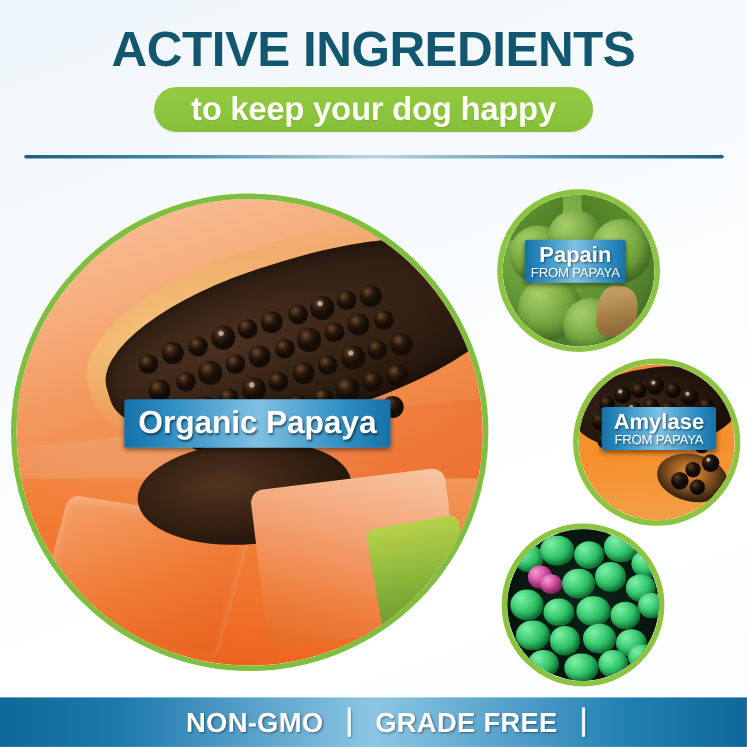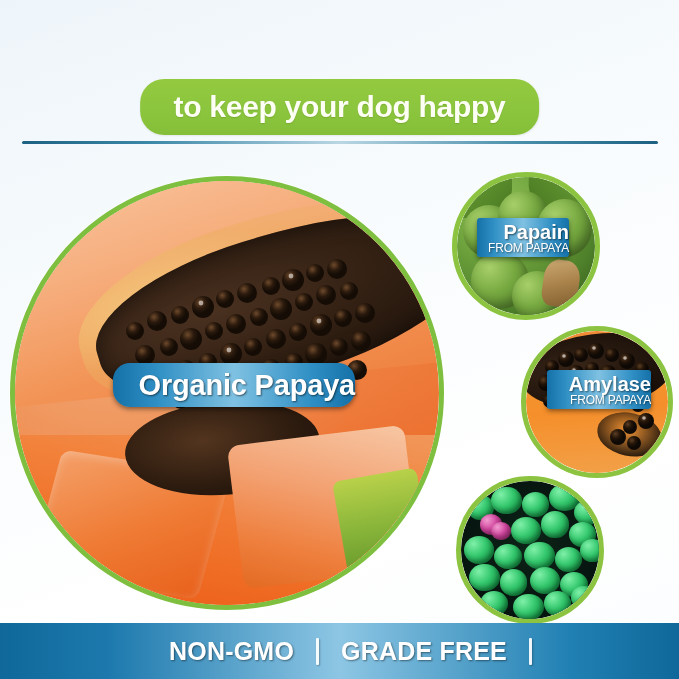--- a/index.html
+++ b/index.html
@@ -41,21 +41,21 @@
     letter-spacing: -0.5px;
     color: #12566f;
     text-shadow: 1px 1px 0 rgba(255,255,255,0.85);
     white-space: nowrap;
   }
   .subtitle-pill {
     position: absolute;
     top: 79px;
     left: 50%;
     transform: translateX(-50%);
-    height: 56px;
+    height: 41px;
     padding: 0 34px;
     border-radius: 24px;
     background: linear-gradient(180deg, #93c93f 0%, #8cc63e 52%, #85bf39 100%);
     display: flex;
     align-items: center;
     justify-content: center;
     box-shadow: 0 1px 2px rgba(0,0,0,0.07);
   }
   .subtitle-text {
     font-size: 30px;
@@ -267,21 +267,21 @@
 
   
   .label {
     position: absolute;
     box-sizing: border-box;
     background: linear-gradient(90deg, #1571a8 0%, #2f8fc4 18%, #7fc1e2 50%, #2f8fc4 82%, #1571a8 100%);
     border-radius: 3px;
     box-shadow: 0 2px 5px rgba(0,0,0,0.45);
     display: flex;
     flex-direction: column;
-    align-items: flex-end;
+    align-items: center;
     justify-content: center;
     text-align: center;
   }
   .label-main {
     color: #ffffff;
     font-weight: bold;
     text-shadow: 1px 1px 2px rgba(0,0,0,0.55);
     white-space: nowrap;
   }
   .label-sub {
@@ -289,21 +289,20 @@
     font-weight: normal;
     white-space: nowrap;
     text-shadow: 1px 1px 2px rgba(0,0,0,0.5);
   }
 
   #label-organic-papaya {
     left: 113px;
     top: 363px;
     width: 242px;
     height: 44px;
-    border-radius: 17px;
   }
   #label-organic-papaya .label-main {
     font-size: 29px;
     line-height: 30px;
     letter-spacing: -0.2px;
   }
 
   #label-papain {
     left: 477px;
     top: 218px;
@@ -331,21 +330,21 @@
     height: 30px;
   }
   #label-amylase .label-main { font-size: 20px; line-height: 21px; }
 
   
   .footer {
     position: absolute;
     left: 0;
     bottom: 0;
     width: 679px;
-    height: 56px;
+    height: 45px;
     background: linear-gradient(90deg, #0f6899 0%, #1d79ad 16%, #8dc6e4 50%, #2180b3 84%, #0f6899 100%);
     display: flex;
     align-items: center;
     justify-content: center;
     gap: 0px;
   }
   .footer-item {
     color: #ffffff;
     font-size: 25px;
     line-height: 26px;
@@ -363,20 +362,21 @@
     border-radius: 1px;
     box-shadow: 1px 1px 2px rgba(0,0,0,0.3);
   }
 </style>
 </head>
 <body>
 
 <div id="infographic">
 
   <div class="header">
+    <div class="title">ACTIVE INGREDIENTS</div>
     <div class="subtitle-pill">
       <span class="subtitle-text">to keep your dog happy</span>
     </div>
     <div class="header-divider"></div>
   </div>
 
   <div class="circle ring-main" style="left:10px; top:176px; width:434px; height:434px;">
     <div class="circle-photo">
       <div class="papaya-main">
         <div class="pm-top"></div>

